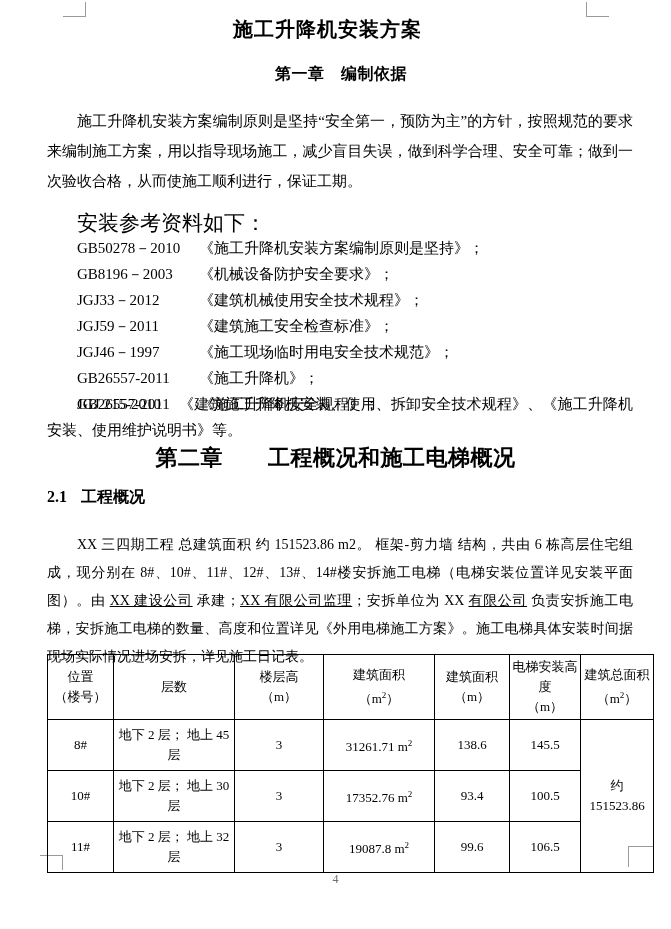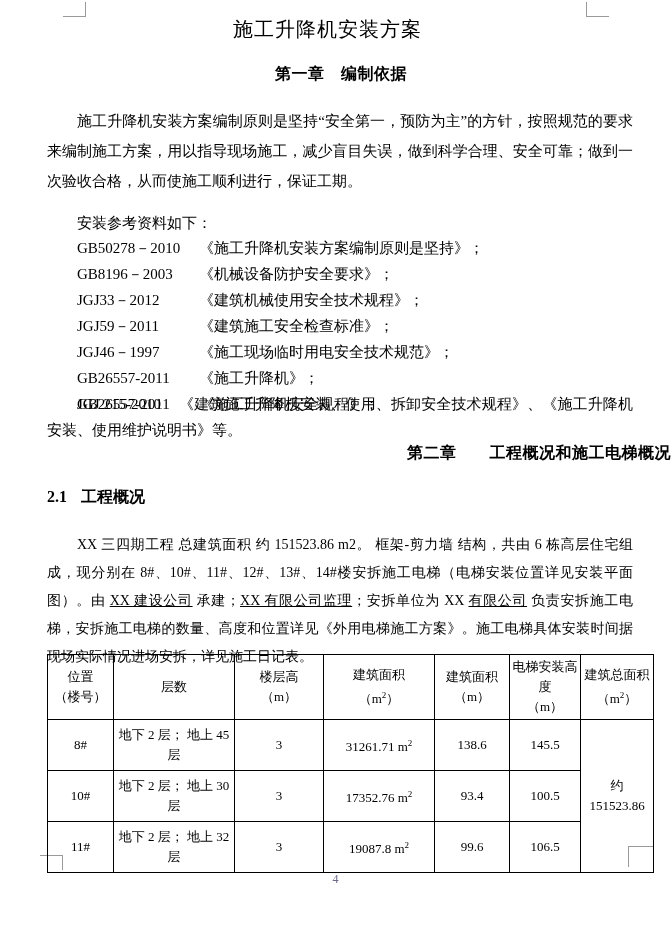--- a/index.html
+++ b/index.html
@@ -35,34 +35,34 @@
   .crop-br { left: 628px; top: 846px; border-top: 1.5px solid #9a9a9a; border-left: 1.5px solid #9a9a9a;
              width: 24px; height: 20px; }
 
   
   .doc-title {
     position: absolute;
     left: 0; right: 16px;
     top: 16px;
     text-align: center;
     font-size: 20px;
-    font-weight: normal;
+    font-weight: bold;
     letter-spacing: 1px;
     font-family: "Liberation Serif", "DejaVu Serif", serif;
   }
   .chapter-heading {
     position: absolute;
     left: 0; right: 0;
     text-align: center;
     font-size: 16px;
     font-weight: bold;
     letter-spacing: 0.5px;
   }
   #chapter1-heading { top: 64px; padding-left: 11px; }
-  #chapter2-heading { top: 443px; font-size: 16px; text-align: right; }
+  #chapter2-heading { top: 443px; font-size: 22px; }
 
   .section-heading {
     position: absolute;
     left: 47px;
     top: 487px;
     font-size: 16px;
     font-weight: bold;
   }
   .section-heading .num { margin-right: 14px; }
 
@@ -88,21 +88,21 @@
     font-size: 14px;
     line-height: 28px;
   }
   .u { text-decoration: underline; }
 
   
   #references-intro {
     position: absolute;
     left: 77px;
     top: 210px;
-    font-size: 15px;
+    font-size: 21px;
     line-height: 26px;
     text-align: right;
   }
   #reference-list {
     position: absolute;
     left: 77px;
     top: 235px;
     font-size: 15px;
   }
   .ref-row {

